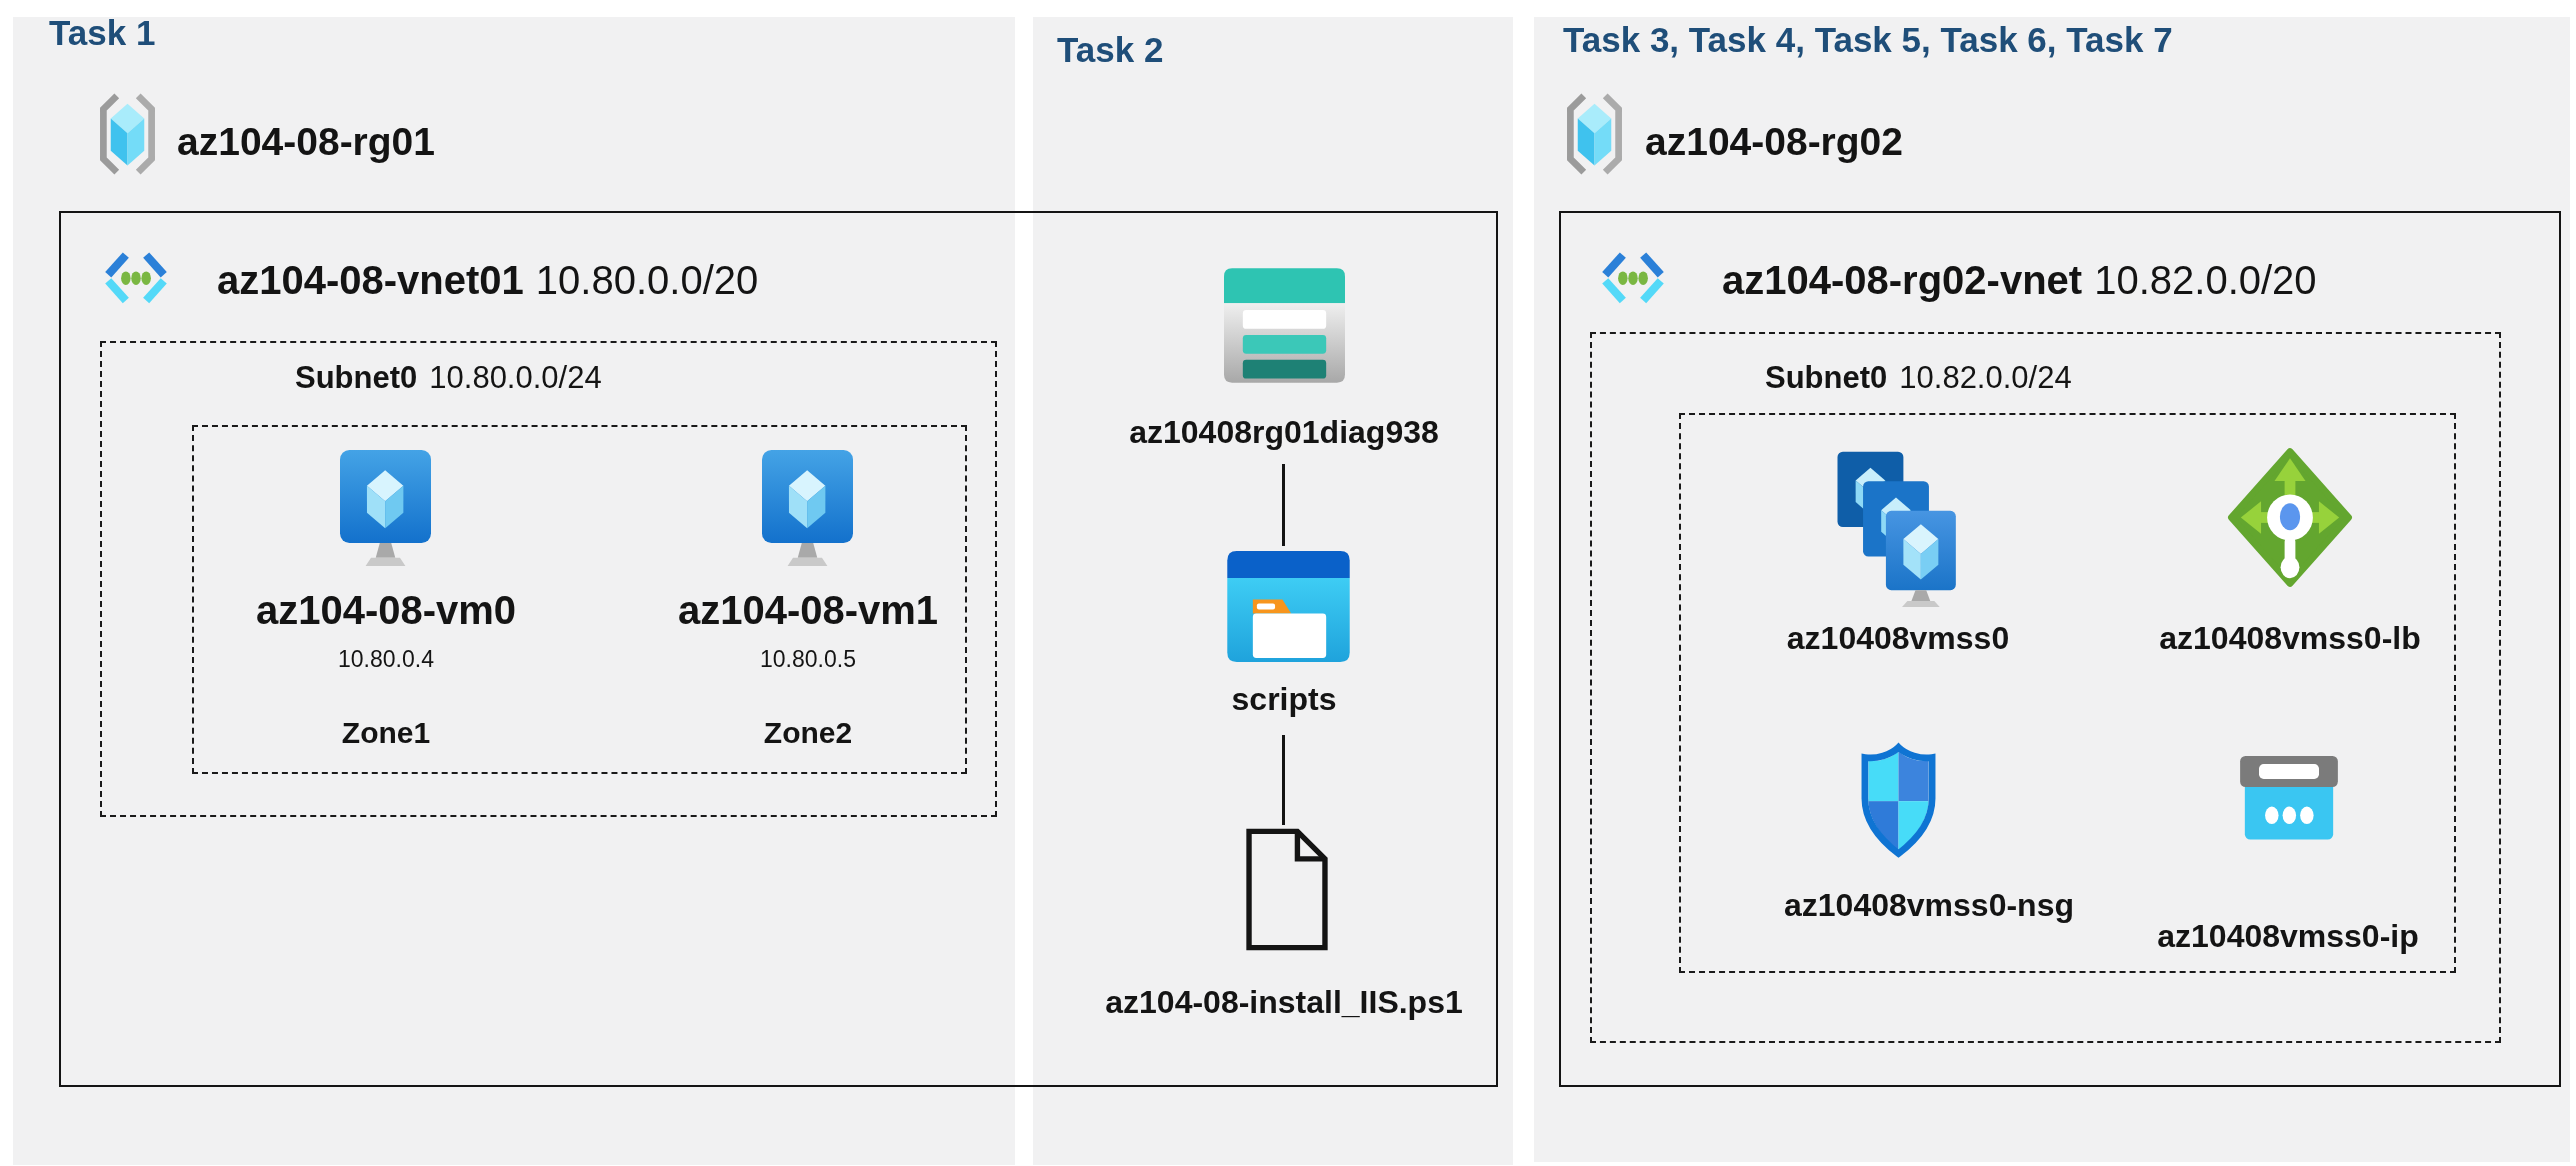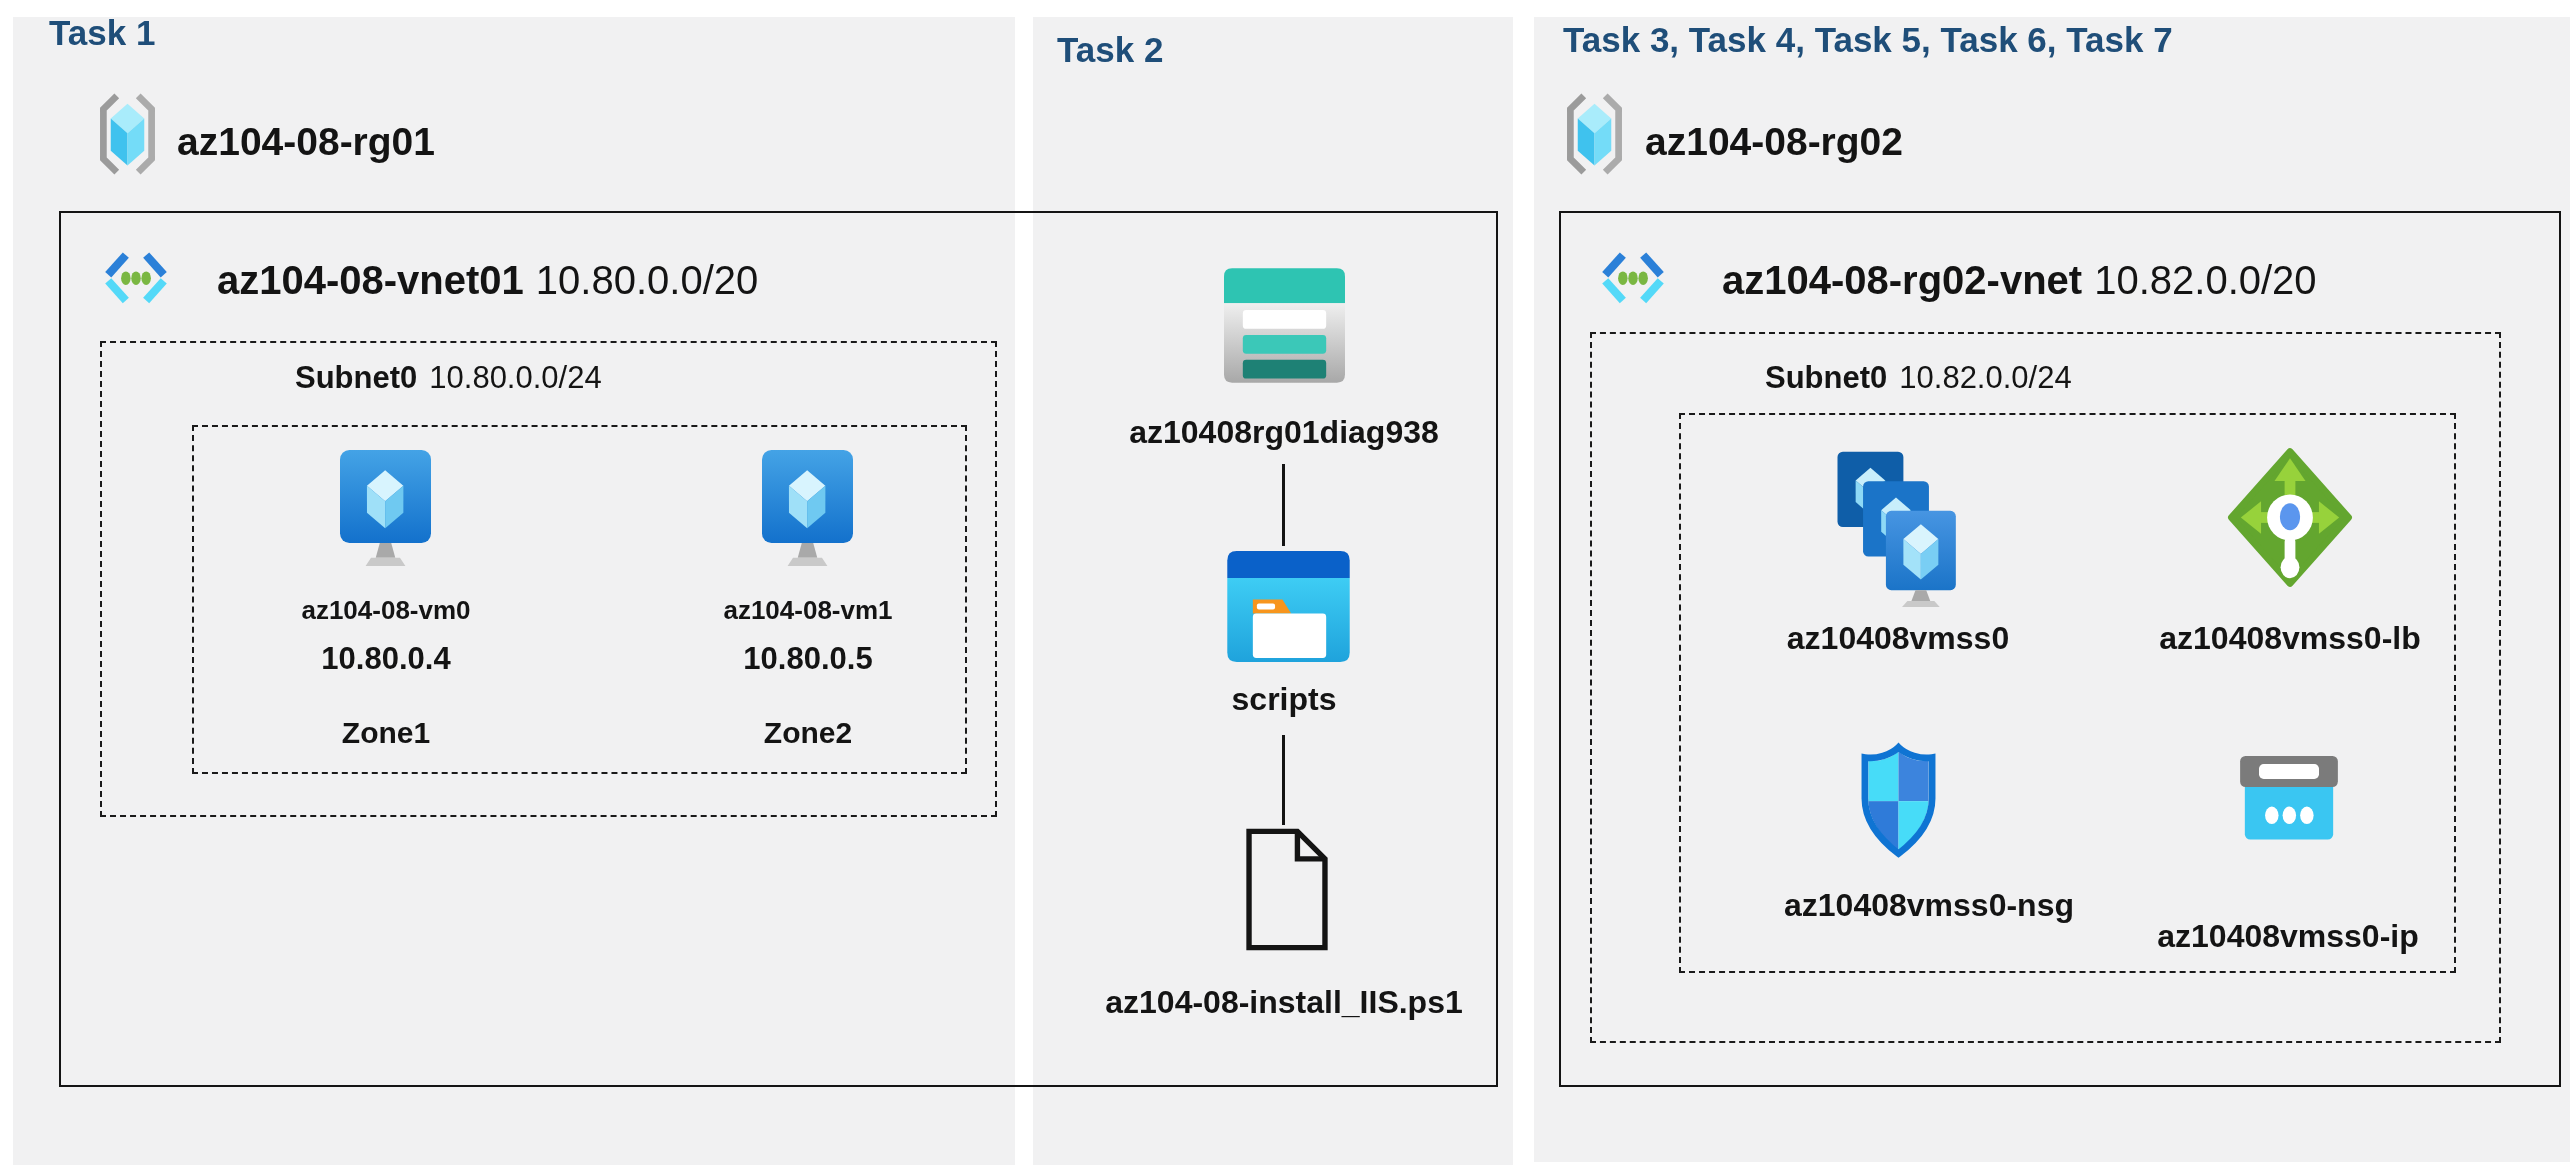--- a/index.html
+++ b/index.html
@@ -11,22 +11,22 @@
   .rg-label{font-size:39px;font-weight:bold;white-space:nowrap;}
   .net-label{font-size:40px;white-space:nowrap;}
   .subnet-label{font-size:31px;white-space:nowrap;}
   .b{font-weight:bold;}
   .sp{display:inline-block;width:12px;}
   .box{position:absolute;border:2.7px solid #141414;box-sizing:border-box;}
   .dashedbox{position:absolute;border:2.7px dashed #1a1a1a;box-sizing:border-box;}
   .clabel{position:absolute;transform:translate(-50%,-50%);text-align:center;white-space:nowrap;}
   .vlabel{position:absolute;transform:translateY(-50%);white-space:nowrap;}
   .item-label{font-size:32px;font-weight:bold;}
-  .vm-name{font-size:26px;font-weight:bold;}
-  .vm-ip{font-size:31px;font-weight:bold;}
+  .vm-name{font-size:40px;font-weight:bold;}
+  .vm-ip{font-size:23px;}
   .vm-zone{font-size:30px;font-weight:bold;}
   .connector{position:absolute;width:2.7px;background:#141414;}
   svg{display:block;}
 </style>
 </head>
 <body>
 
 <div class="canvas">
 
   <div class="panel" style="left:13px;top:17px;width:1002px;height:1148px;"></div>

